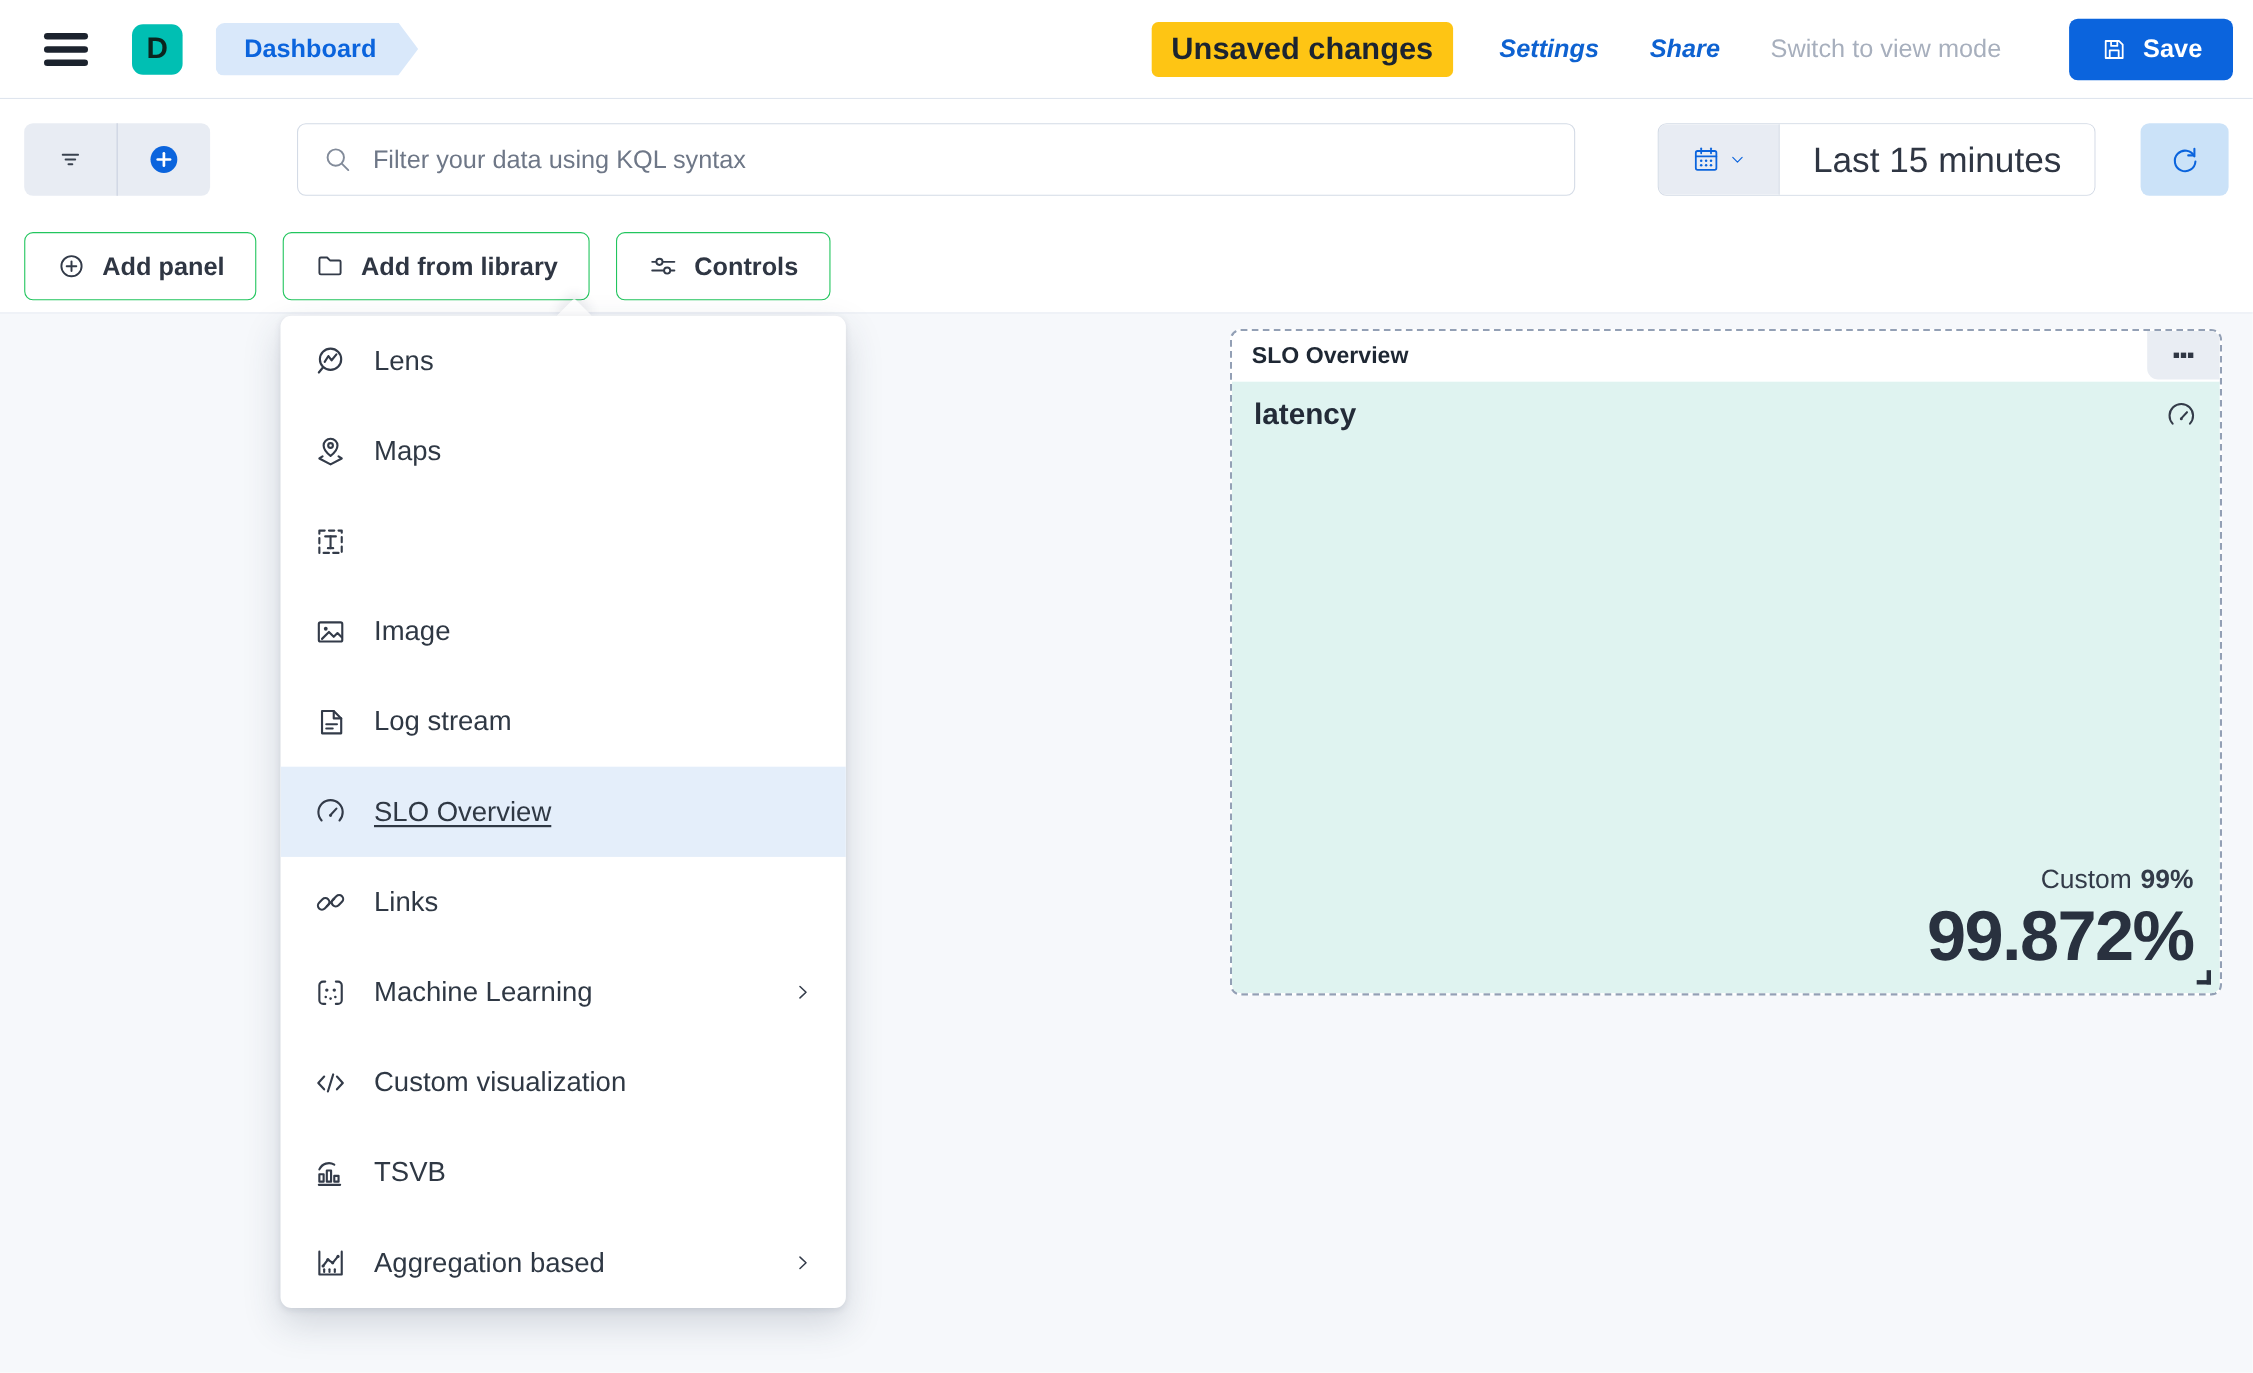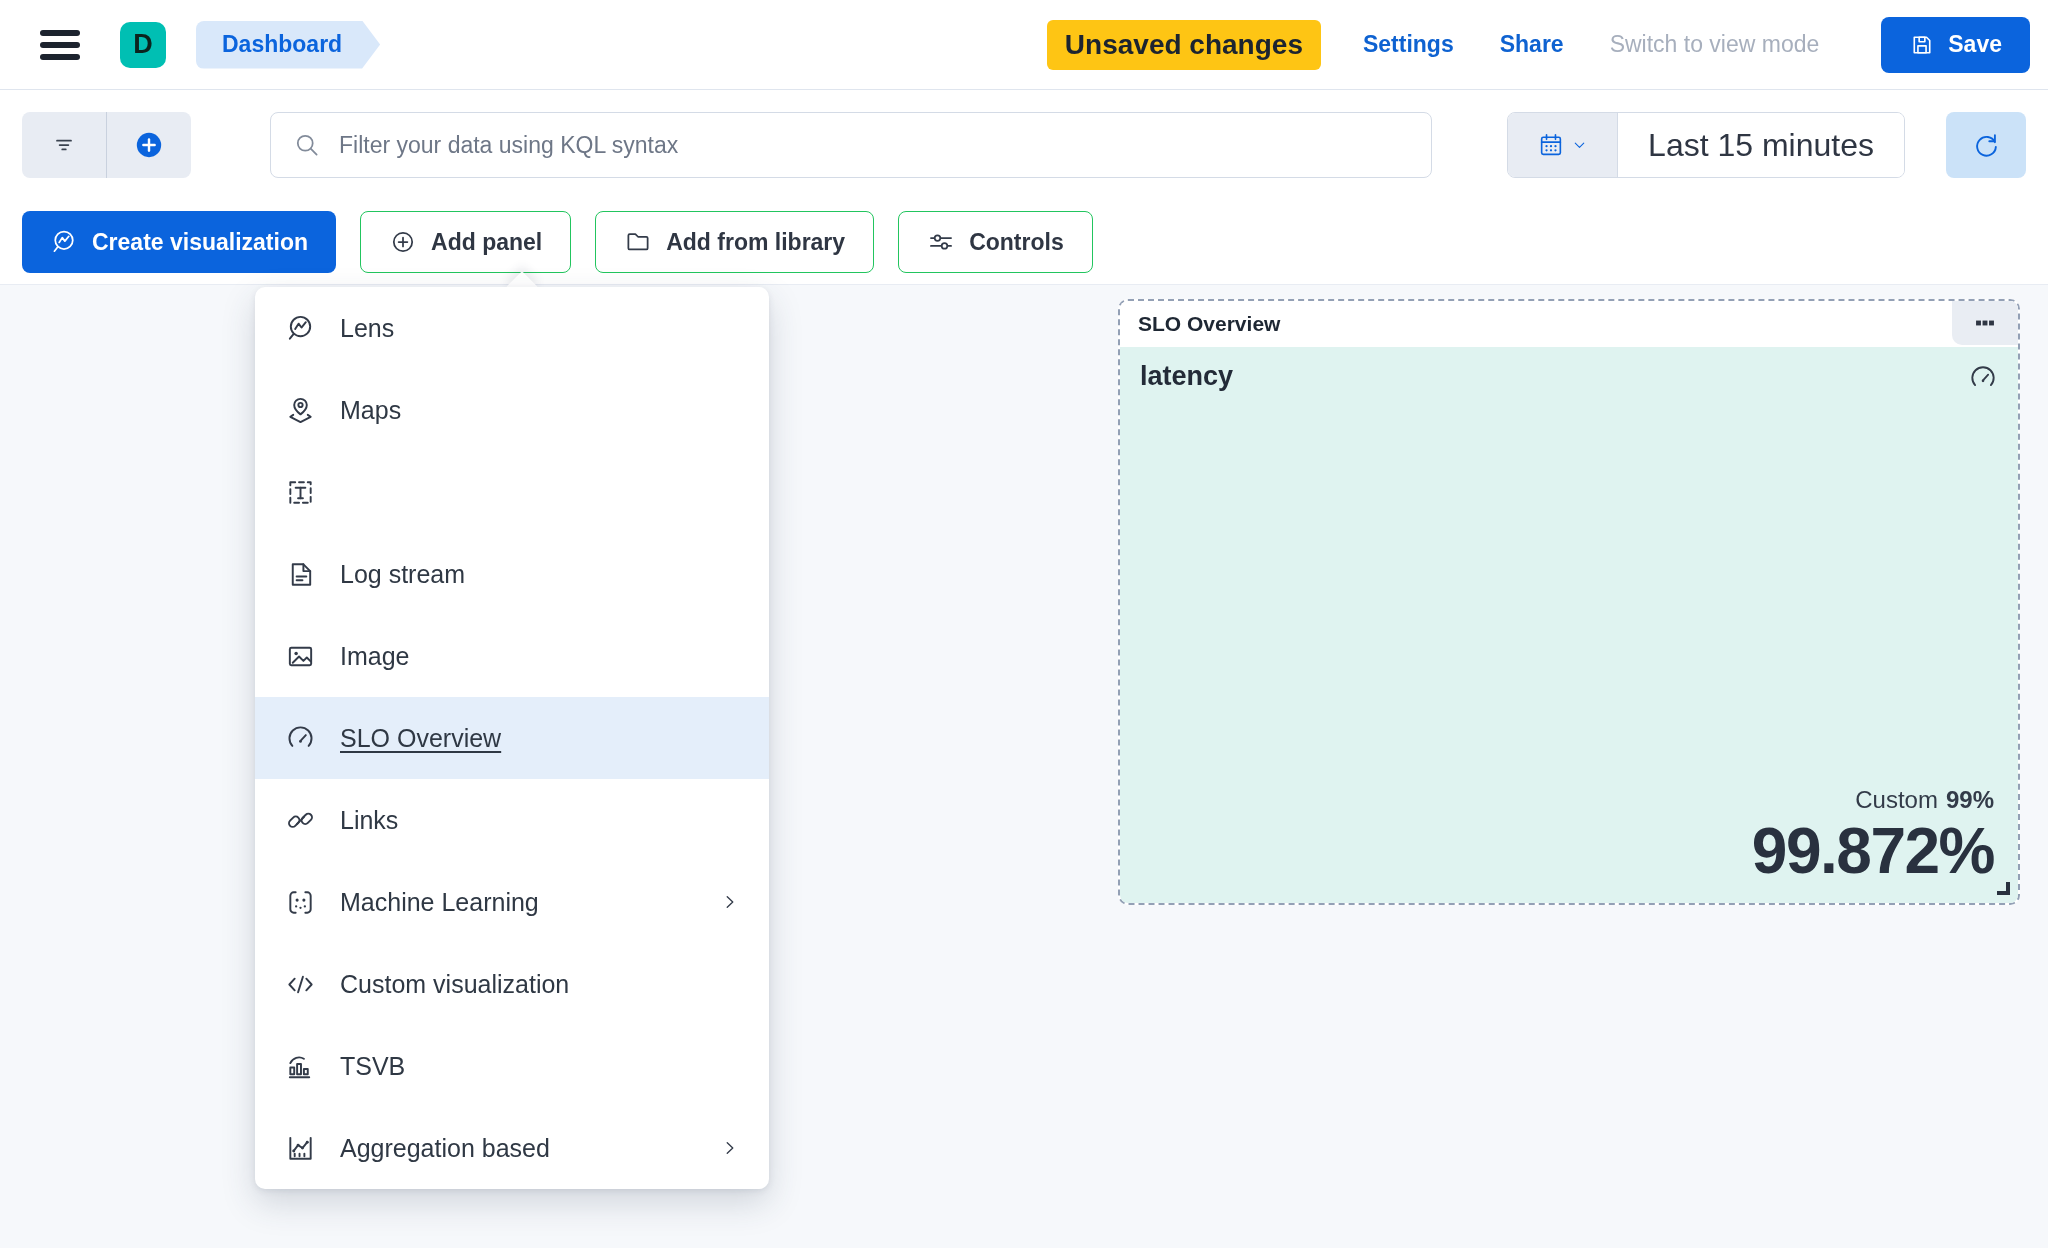--- a/index.html
+++ b/index.html
@@ -39,21 +39,21 @@
     background:#D5DAE3; color:#2F3643; padding:0 22px 0 48px; margin-left:-24px;
     border-radius:0 8px 8px 0; gap:12px; cursor:pointer;
     clip-path:polygon(0 0, 100% 0, 100% 100%, 0 100%, 24px 50%);
   }
   .crumb-current .ic { color:#39414E; }
   .spacer { flex:1; }
   .badge {
     background:var(--warning,#FEC514); color:#1C2430; font-weight:bold; font-size:28px;
     padding:9px 18px; border-radius:6px; margin-right:42px; white-space:nowrap;
   }
-  .hlink { font-size:23px; font-weight:600; color:var(--link,#0E62D1); margin-right:46px; text-decoration:none; cursor:pointer; }
+  .hlink { font-size:23px; font-weight:600; color:var(--link,#0E62D1); margin-right:46px; text-decoration:none; cursor:pointer;font-style:italic; }
   .viewmode { font-size:23px; color:var(--muted,#A7AFBD); margin-right:38px; cursor:default; }
   .save-btn {
     background:var(--primary,#0B64DD); color:#fff; border:none; border-radius:8px;
     height:56px; padding:0 28px; font-size:23px; font-weight:bold; font-family:inherit;
     display:flex; align-items:center; gap:13px; cursor:pointer;margin-left:24px;
   }
 
   
   .filterbar { height:110px; background:#fff; display:flex; align-items:center; padding:0 22px;gap:17px; }
   .filter-combo { height:66px; background:#E8ECF3; border-radius:8px; display:flex; align-items:center; }
@@ -237,30 +237,20 @@
     <span class="ic ic30">
         <svg viewBox="0 0 32 32" fill="none" stroke="currentColor" stroke-width="2" stroke-linecap="round" stroke-linejoin="round">
           <path d="M25.5 13a10 10 0 1 0 1 5"></path>
           <polyline points="25.5 5.5 25.5 12 19.5 12"></polyline>
         </svg>
       </span>
   </button>
 </div>
 
 <div class="actionbar">
-  <button class="btn btn-primary">
-    <span class="ic ic28">
-        <svg viewBox="0 0 32 32" fill="none" stroke="currentColor" stroke-width="2" stroke-linecap="round" stroke-linejoin="round">
-          <circle cx="16" cy="14" r="10"></circle>
-          <polyline points="10.5 16.5 14 11 17 15 21.5 9.5"></polyline>
-          <line x1="9" y1="21.5" x2="5" y2="26.5"></line>
-        </svg>
-      </span>
-    <span>Create visualization</span>
-  </button>
   <button class="btn">
     <span class="ic ic28">
         <svg viewBox="0 0 32 32" fill="none" stroke="currentColor" stroke-width="2" stroke-linecap="round" stroke-linejoin="round">
           <circle cx="16" cy="16" r="10.5"></circle>
           <line x1="16" y1="11" x2="16" y2="21"></line>
           <line x1="11" y1="16" x2="21" y2="16"></line>
         </svg>
       </span>
     <span>Add panel</span>
   </button>
@@ -316,37 +306,37 @@
               <rect x="5.5" y="5.5" width="21" height="21" stroke-dasharray="5 4"></rect>
               <line x1="11" y1="11" x2="21" y2="11"></line>
               <line x1="16" y1="11" x2="16" y2="22"></line>
               <line x1="13.5" y1="22" x2="18.5" y2="22"></line>
             </svg>
           </span>
         </li>
         <li>
           <span class="ic ic31">
             <svg viewBox="0 0 32 32" fill="none" stroke="currentColor" stroke-width="2" stroke-linecap="round" stroke-linejoin="round">
+              <rect x="5" y="7" width="22" height="18" rx="1.5"></rect>
+              <circle cx="11.5" cy="13" r="1.8" fill="currentColor" stroke="none"></circle>
+              <polyline points="8 22.5 14.5 16 19 20.5 22.5 17 26.5 21"></polyline>
+            </svg>
+          </span>
+          <span class="lbl">Image</span>
+        </li>
+        <li>
+          <span class="ic ic31">
+            <svg viewBox="0 0 32 32" fill="none" stroke="currentColor" stroke-width="2" stroke-linecap="round" stroke-linejoin="round">
               <path d="M8 5.5h11l7 7v14H8z"></path>
               <polyline points="19 5.5 19 12.5 26 12.5"></polyline>
               <line x1="12" y1="18" x2="22" y2="18"></line>
               <line x1="12" y1="22" x2="18" y2="22"></line>
             </svg>
           </span>
           <span class="lbl">Log stream</span>
-        </li>
-        <li>
-          <span class="ic ic31">
-            <svg viewBox="0 0 32 32" fill="none" stroke="currentColor" stroke-width="2" stroke-linecap="round" stroke-linejoin="round">
-              <rect x="5" y="7" width="22" height="18" rx="1.5"></rect>
-              <circle cx="11.5" cy="13" r="1.8" fill="currentColor" stroke="none"></circle>
-              <polyline points="8 22.5 14.5 16 19 20.5 22.5 17 26.5 21"></polyline>
-            </svg>
-          </span>
-          <span class="lbl">Image</span>
         </li>
         <li class="selected">
           <span class="ic ic31">
             <svg viewBox="0 0 32 32" fill="none" stroke="currentColor" stroke-width="2" stroke-linecap="round" stroke-linejoin="round">
               <path d="M7.6 23.6a11.4 11.4 0 1 1 16.8 0"></path>
               <line x1="16" y1="18.5" x2="21.5" y2="12.5"></line>
               <circle cx="16" cy="19" r="1.4" fill="currentColor" stroke="none"></circle>
             </svg>
           </span>
           <span class="lbl">SLO Overview</span>

